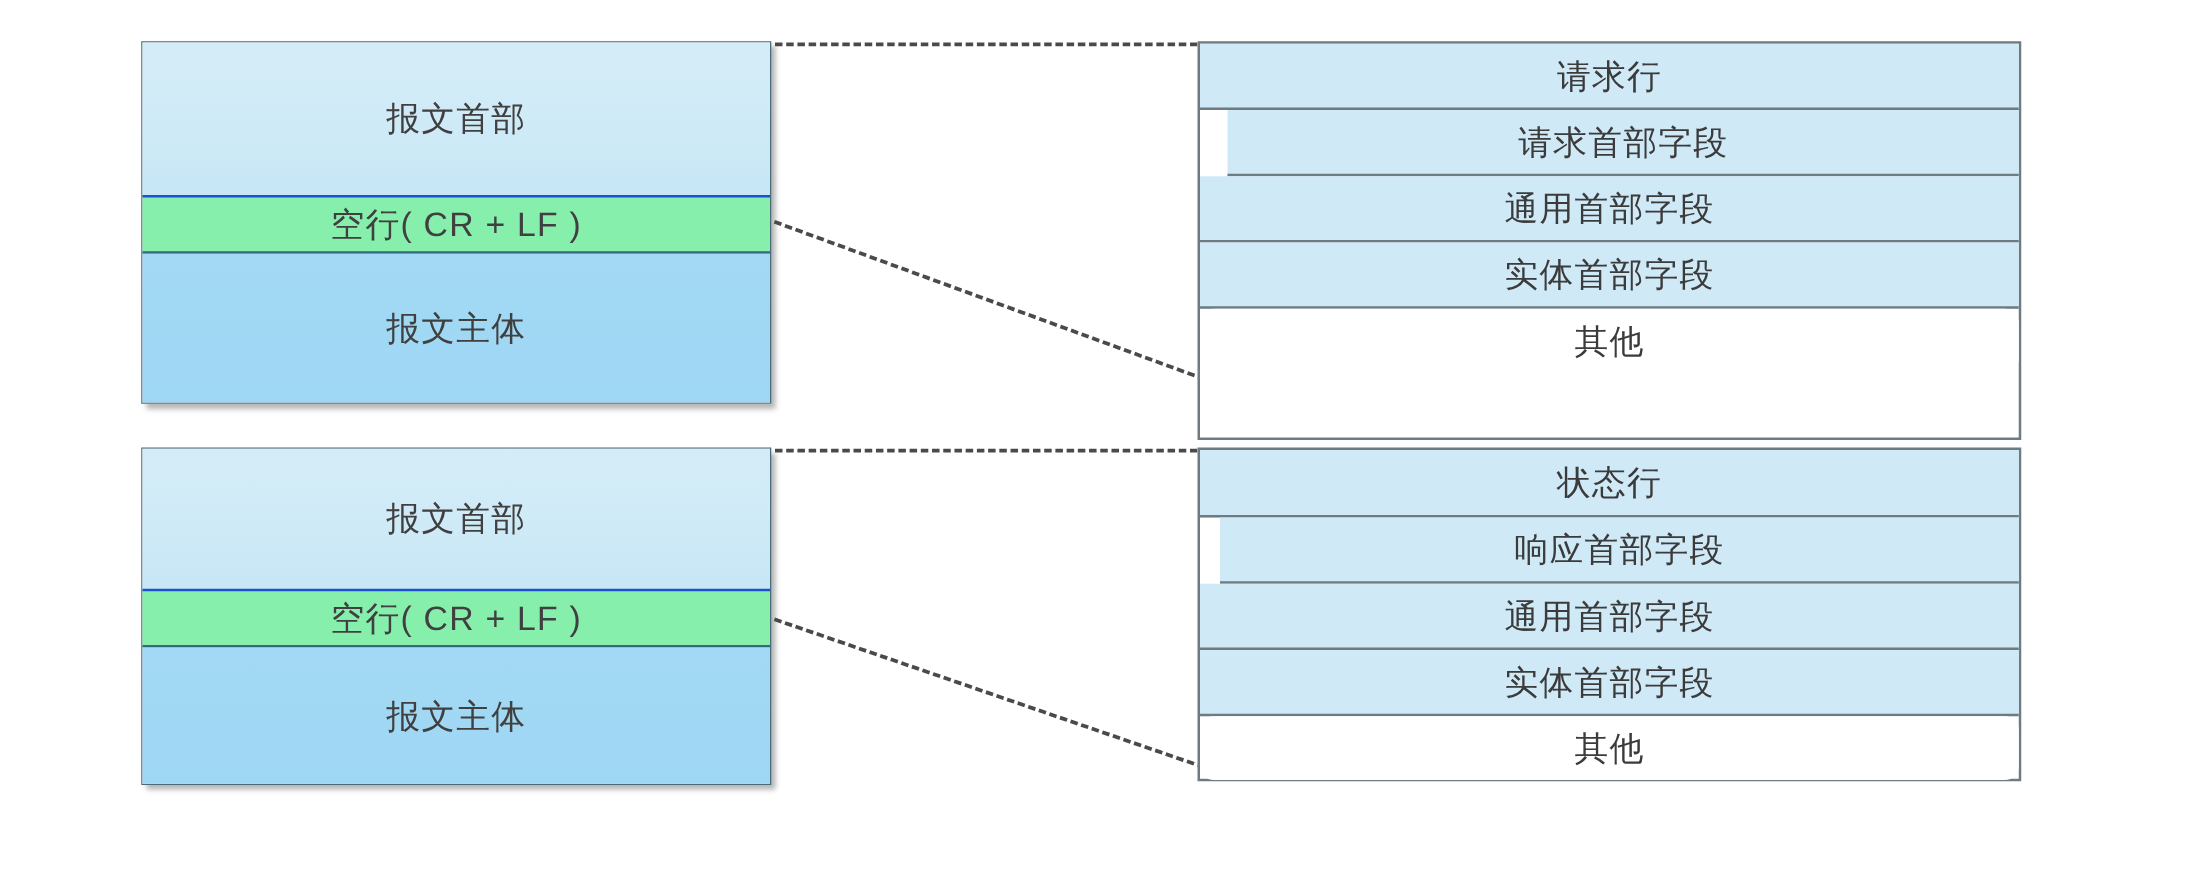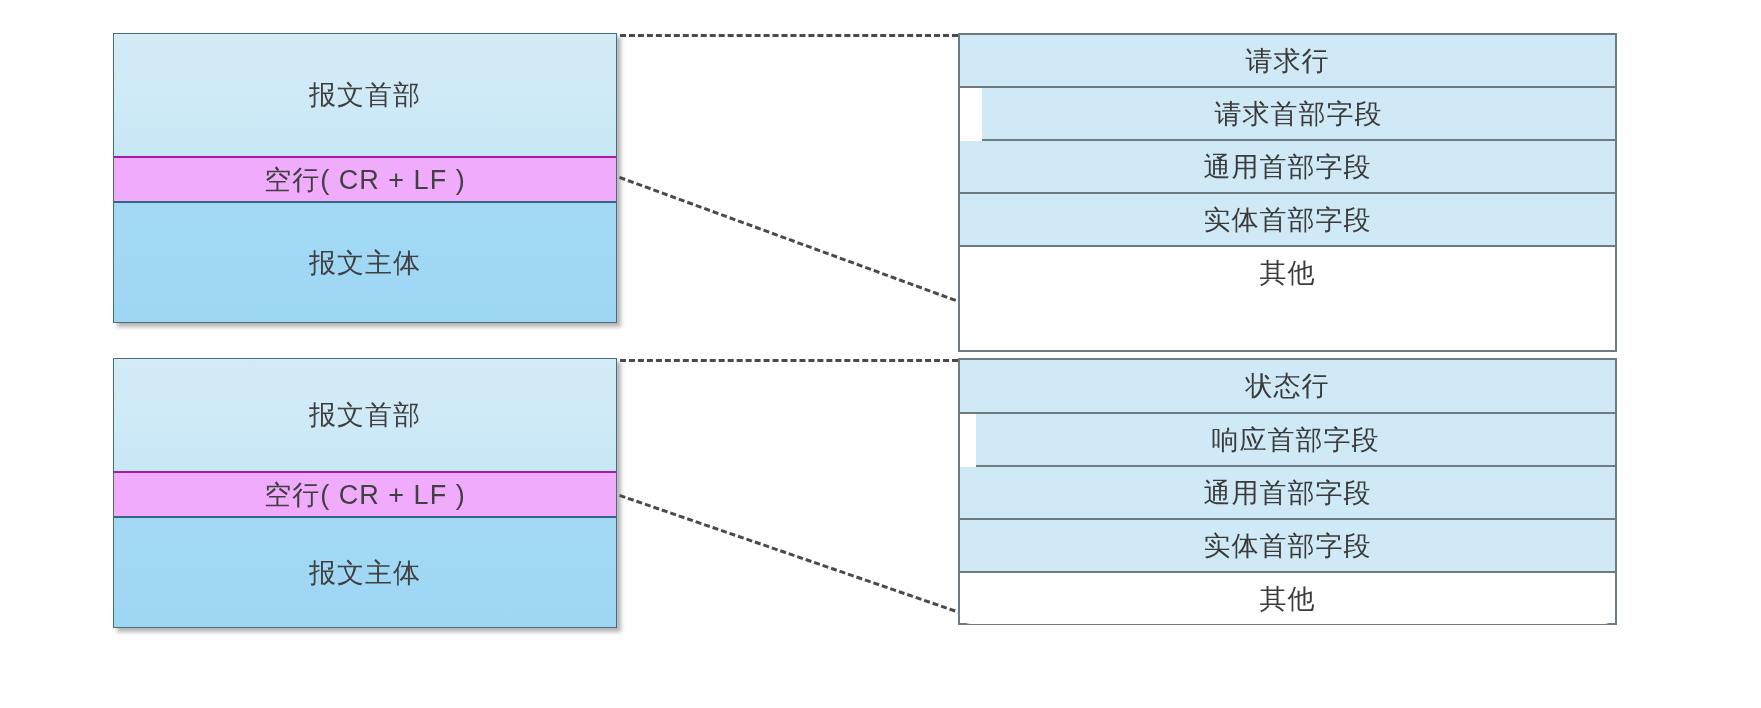--- a/index.html
+++ b/index.html
@@ -34,22 +34,22 @@
     justify-content: center;
     color: #404040;
     font-size: 27px;
     letter-spacing: 1px;
     white-space: nowrap;
   }
   .msg-row.header {
     background: linear-gradient(180deg, #d4ecf8 0%, #cfeaf7 55%, #c7e7f6 100%);
   }
   .msg-row.blank {
-    background: #f0abfc;
-    border-top: 2px solid #a21caf;
+    background: #86efac;
+    border-top: 2px solid #1d4ed8;
     border-bottom: 2px solid #35697f;
   }
   .msg-row.body {
     background: linear-gradient(180deg, #a3d9f5 0%, #9ed7f4 100%);
   }
 
   
   .detail-table {
     position: absolute;
     box-sizing: border-box;

